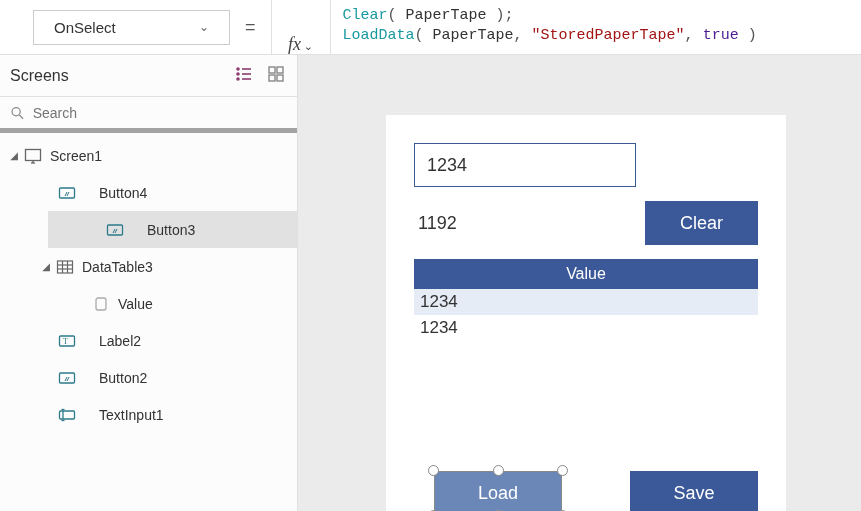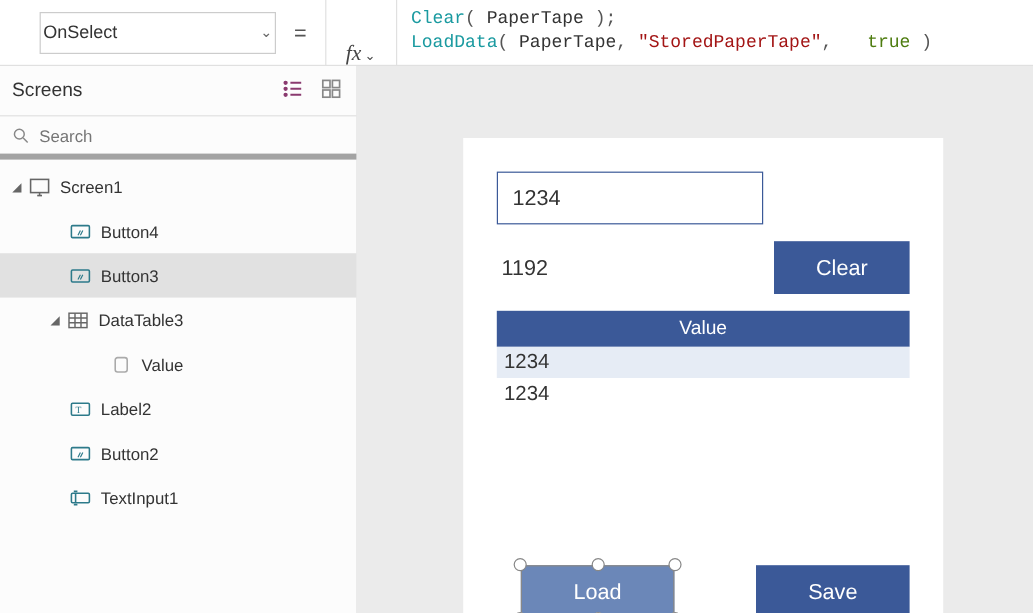--- a/index.html
+++ b/index.html
@@ -20,21 +20,21 @@
     background: #fff;
   }
   .prop-select {
     width: 197px;
     height: 35px;
     margin-left: 33px;
     border: 1px solid #ccc;
     display: flex;
     align-items: center;
     justify-content: space-between;
-    padding: 0 2px;
+    padding: 0 20px;
     font-size: 15px;
     color: #333;
     background: #fff;
   }
   .chevron-down { color: #666; font-size: 12px; }
   .equals {
     margin: 0 15px;
     font-size: 18px;
     color: #555;
   }
@@ -58,21 +58,21 @@
     font-family: Consolas, "Courier New", monospace;
     font-size: 15px;
     line-height: 20px;
     color: #333;
     white-space: pre;
     overflow: hidden;
   }
   .tok-fn { color: #1a9aa0; }
   .tok-id { color: #333; }
   .tok-str { color: #a31515; }
-  .tok-kw { color: #4d7c0f; margin-left: 20px; }
+  .tok-kw { color: #4c1d95; }
   .tok-punc { color: #555; }
 
   .main {
     display: flex;
     height: calc(511px - 55px);
   }
   .sidebar {
     width: 298px;
     border-right: 1px solid #e0e0e0;
     background: #fcfcfc;
@@ -102,30 +102,30 @@
   .search-input {
     border: none; outline: none; background: transparent; font-size: 14px; color: #555;
     width: 100%;
   }
   .tree { padding-top: 4px; font-size: 14px; color: #333; }
   .tree-item {
     display: flex; align-items: center;
     height: 37px;
     padding-left: 8px;
   }
-  .tree-item.selected { background: #e1e1e1; }
+  .tree-item.selected { background: #e1e1e1; margin-left: 48px; }
   .tri {
     width: 12px; height: 12px; display: inline-flex; align-items: center; justify-content: center;
     margin-right: 4px; color: #666; font-size: 10px;
   }
   .tree-icon { width: 18px; height: 18px; margin-right: 8px; display:inline-flex; align-items:center; justify-content:center;}
   .tree-icon svg { width: 18px; height: 16px; }
   .indent1 { padding-left: 40px; }
   .indent2 { padding-left: 68px; }
-  .indent1b { padding-left: 58px; }
+  .indent1b { padding-left: 58px; gap: 15px; }
 
   .canvas-area {
     flex: 1;
     background: #ebebeb;
     position: relative;
     overflow: hidden;
   }
   .phone {
     position: absolute;
     left: 88px;

